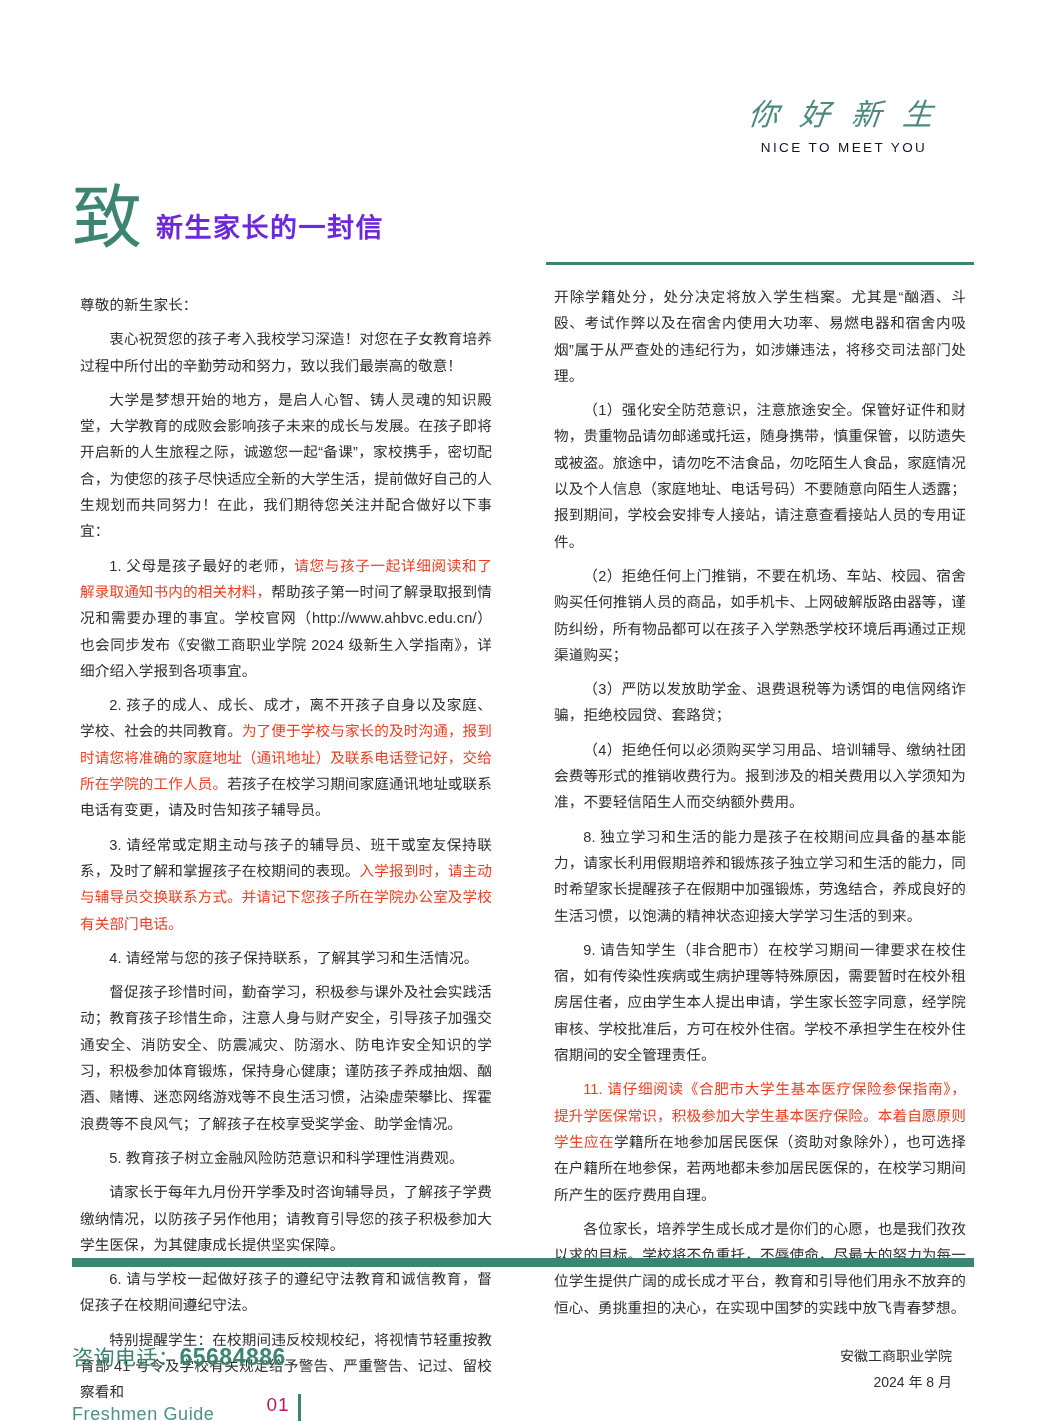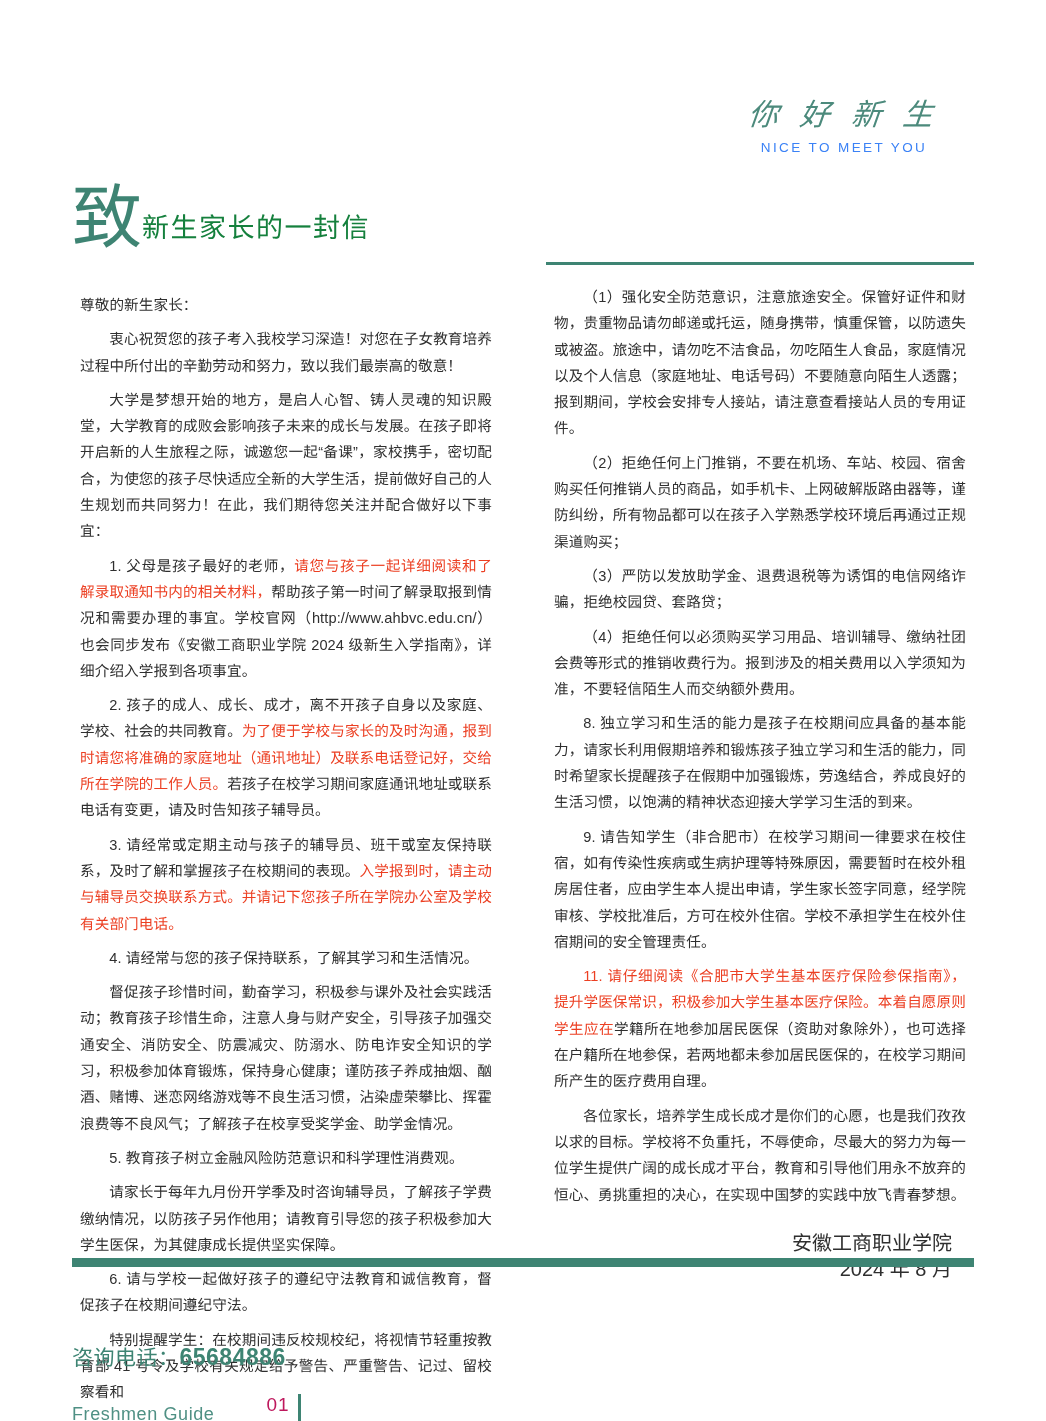--- a/index.html
+++ b/index.html
@@ -38,45 +38,46 @@
     font-style: italic;
     font-weight: 400;
     line-height: 1.25;
     white-space: nowrap;
     transform: skewX(-6deg);
   }
   .masthead-en {
     margin-top: 6px;
     font-size: 13.5px;
     letter-spacing: 2.4px;
-    color: #3b82f6;
+    color: #0f172a;
     white-space: nowrap;
   }
 
   
   .title-block {
     position: absolute;
     top: 186px;
     left: 72px;
     display: flex;
     align-items: flex-end;
   }
   .title-big {
     font-size: 70px;
     line-height: 0.92;
     color: #3e8473;
     font-weight: 400;
     letter-spacing: 0;
   }
   .title-sub {
     font-size: 27px;
-    color: #15803d;
+    color: #6d28d9;
     letter-spacing: 1.5px;
+    margin-left: 14px;
     padding-bottom: 5px;
-    font-weight: 400;
+    font-weight: 700;
   }
 
   
   .columns {
     position: absolute;
     top: 262px;
     left: 72px;
     width: 902px;
     display: flex;
     gap: 46px;
@@ -110,21 +111,21 @@
   .body-text p.indent {
     text-indent: 2em;
   }
   .hl {
     color: #ec3f22;
   }
   .sig {
     margin-top: 22px;
     text-align: right;
     padding-right: 22px;
-    font-size: 20px;
+    font-size: 14px;
     line-height: 26.3px;
     color: #2f2f2f;
   }
 
   
   .footer-bar {
     position: absolute;
     left: 72px;
     top: 1258px;
     width: 902px;
@@ -206,20 +207,21 @@
             <p class="indent"><span>6. 请与学校一起做好孩子的遵纪守法教育和诚信教育，督促孩子在校期间遵纪守法。</span></p>
             <p class="indent"><span>特别提醒学生：在校期间违反校规校纪，将视情节轻重按教育部 41 号令及学校有关规定给予警告、严重警告、记过、留校察看和</span></p>
           </div>
       </div>
     </div>
 
     <div class="col col-right">
       <div class="rule"></div>
       <div class="body-text">
         <div id="right-paras">
+            <p><span>开除学籍处分，处分决定将放入学生档案。尤其是“酗酒、斗殴、考试作弊以及在宿舍内使用大功率、易燃电器和宿舍内吸烟”属于从严查处的违纪行为，如涉嫌违法，将移交司法部门处理。</span></p>
             <p class="indent"><span>（1）强化安全防范意识，注意旅途安全。保管好证件和财物，贵重物品请勿邮递或托运，随身携带，慎重保管，以防遗失或被盗。旅途中，请勿吃不洁食品，勿吃陌生人食品，家庭情况以及个人信息（家庭地址、电话号码）不要随意向陌生人透露；报到期间，学校会安排专人接站，请注意查看接站人员的专用证件。</span></p>
             <p class="indent"><span>（2）拒绝任何上门推销，不要在机场、车站、校园、宿舍购买任何推销人员的商品，如手机卡、上网破解版路由器等，谨防纠纷，所有物品都可以在孩子入学熟悉学校环境后再通过正规渠道购买；</span></p>
             <p class="indent"><span>（3）严防以发放助学金、退费退税等为诱饵的电信网络诈骗，拒绝校园贷、套路贷；</span></p>
             <p class="indent"><span>（4）拒绝任何以必须购买学习用品、培训辅导、缴纳社团会费等形式的推销收费行为。报到涉及的相关费用以入学须知为准，不要轻信陌生人而交纳额外费用。</span></p>
             <p class="indent"><span>8. 独立学习和生活的能力是孩子在校期间应具备的基本能力，请家长利用假期培养和锻炼孩子独立学习和生活的能力，同时希望家长提醒孩子在假期中加强锻炼，劳逸结合，养成良好的生活习惯，以饱满的精神状态迎接大学学习生活的到来。</span></p>
             <p class="indent"><span>9. 请告知学生（非合肥市）在校学习期间一律要求在校住宿，如有传染性疾病或生病护理等特殊原因，需要暂时在校外租房居住者，应由学生本人提出申请，学生家长签字同意，经学院审核、学校批准后，方可在校外住宿。学校不承担学生在校外住宿期间的安全管理责任。</span></p>
             <p class="indent"><span class="hl">11. 请仔细阅读《合肥市大学生基本医疗保险参保指南》，提升学医保常识，积极参加大学生基本医疗保险。本着自愿原则学生应在</span><span>学籍所在地参加居民医保（资助对象除外），也可选择在户籍所在地参保，若两地都未参加居民医保的，在校学习期间所产生的医疗费用自理。</span></p>
             <p class="indent"><span>各位家长，培养学生成长成才是你们的心愿，也是我们孜孜以求的目标。学校将不负重托，不辱使命，尽最大的努力为每一位学生提供广阔的成长成才平台，教育和引导他们用永不放弃的恒心、勇挑重担的决心，在实现中国梦的实践中放飞青春梦想。</span></p>
           </div>
       </div>

